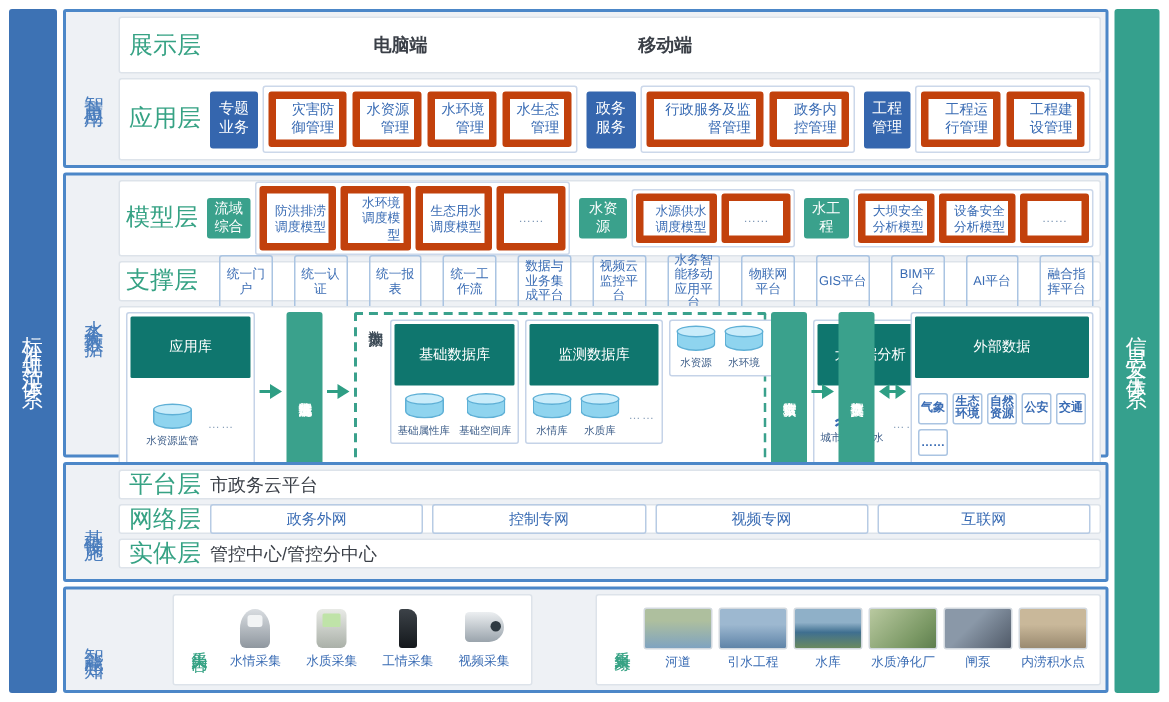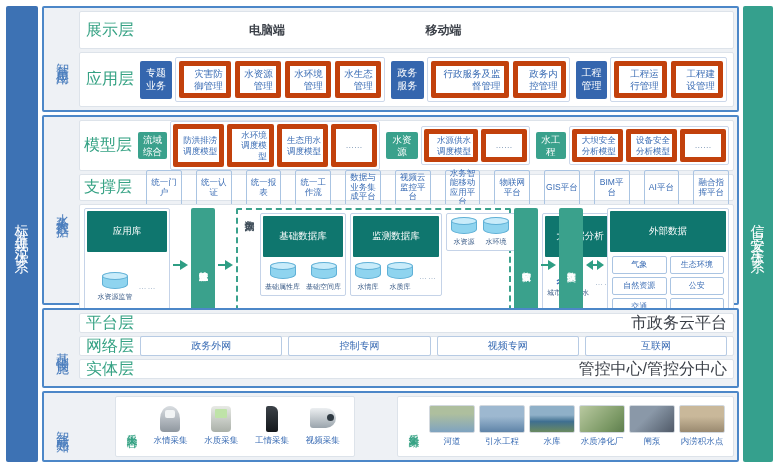--- a/index.html
+++ b/index.html
@@ -67,31 +67,31 @@
   .arrow::before { content:''; position:absolute; left:0; top:4px; width:8px; height:2px; background:#2e9e84; }
   .arrow::after { content:''; position:absolute; left:7px; top:0; border-left:8px solid #2e9e84;
                   border-top:5px solid transparent; border-bottom:5px solid transparent; }
   .darrow { width:18px; height:10px; align-self:center; position:relative; flex:none;
             background:linear-gradient(#2e9e84,#2e9e84) center/8px 2px no-repeat; }
   .darrow::before { content:''; position:absolute; left:0; top:0; border-right:7px solid #2e9e84;
                     border-top:5px solid transparent; border-bottom:5px solid transparent; }
   .darrow::after { content:''; position:absolute; right:0; top:0; border-left:7px solid #2e9e84;
                    border-top:5px solid transparent; border-bottom:5px solid transparent; }
   .ext { width:122px; flex:none; }
-  .ext-grid { display:grid; grid-template-columns:repeat(2,1fr); gap:3px; padding:2px 4px 4px; flex:1; align-content:center; }
+  .ext-grid { display:grid; grid-template-columns:repeat(5,1fr); gap:3px; padding:2px 4px 4px; flex:1; align-content:center;font-weight:bold; }
   .ext-cell { border:1px solid #aac4e2; border-radius:2px; color:#3a6cb4; font-size:8px; text-align:center;
               display:flex; align-items:center; justify-content:center; line-height:1.1; min-height:18px; padding:1px; }
   .row.platform-bar { height:20px; justify-content:center; background:#fbfcfe; }
   .platform-text { font-size:11px; color:#4a6f9e; }
   .analysis-icon { width:24px; height:26px; flex:none; }
 
   
   .band3 { height:80px; }
   .band3 .row { height:20px; }
-  .center-value { flex:1; text-align:right; font-size:16px; color:#3a3f47; }
+  .center-value { flex:1; text-align:left; font-size:12px; color:#3a3f47; }
   .net-item { flex:1; border:1px solid #b7cbe4; border-radius:2px; color:#3a6cb4; font-size:10px; text-align:center; padding:2px 0; }
 
   
   .band4 { flex:1; }
   .sense-wrap { flex:1; display:flex; gap:6px; min-width:0; }
   .sense-box { background:#fff; border:1px solid #dde3ea; border-radius:2px; display:flex; align-items:center; gap:8px; padding:3px 8px;margin-left:36px; }
   .sense-box.content { flex:43; }
   .sense-box.objects { flex:57; }
   .sense-label { writing-mode:vertical-rl; text-orientation:upright; color:#36a284; font-size:11px; letter-spacing:1px; flex:none; }
   .sense-items { flex:1; display:flex; justify-content:space-around; align-items:flex-end; gap:4px; }

